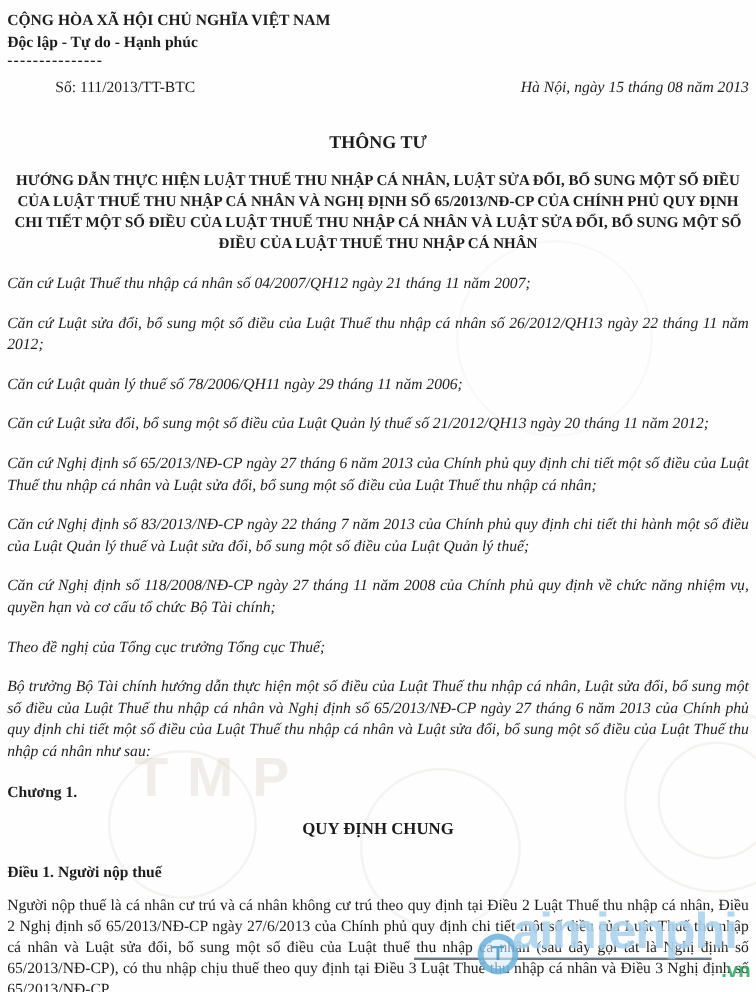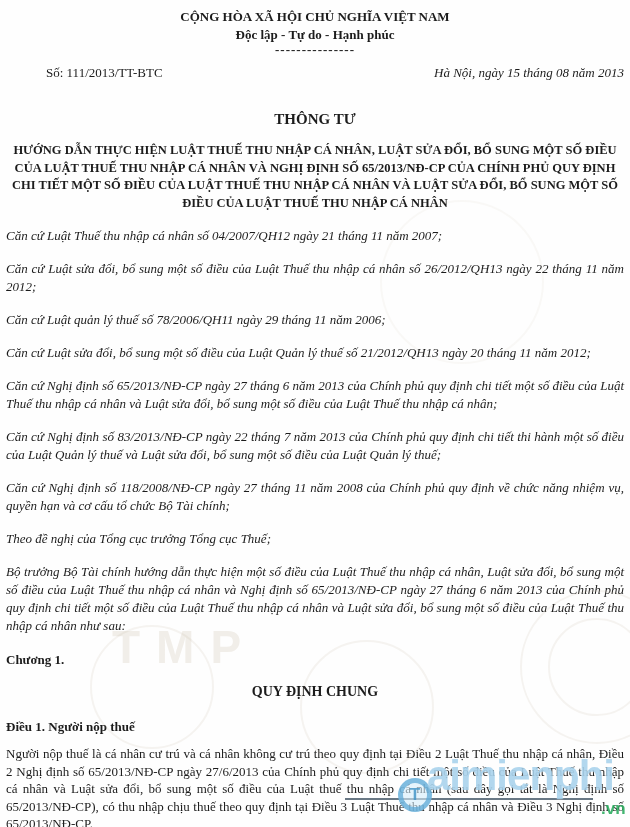--- a/index.html
+++ b/index.html
@@ -14,21 +14,21 @@
     color: #1c1c1c;
     font-size: 13px;
     line-height: 18px;
     box-sizing: border-box;
     padding: 8px 6px 0 6px;
   }
 
   
   .hdr-row1 { display: flex; align-items: flex-start; }
   .hdr-left { width: 218px; text-align: center; }
-  .hdr-right { flex: 1; text-align: center; }
+  .hdr-right { flex: 1; text-align: left; }
   .org-name, .national-title, .national-motto { font-weight: bold; }
   .divider { font-weight: bold; letter-spacing: 1px; line-height: 12px; }
   .hdr-row2 { display: flex; justify-content: space-between; margin-top: 8px; gap: 44px; }
   .doc-number { margin-left: 40px; }
   .place-date { font-style: italic; }
 
   
   .doc-type {
     text-align: center; font-weight: bold; font-size: 15px;
     margin-top: 28px;

